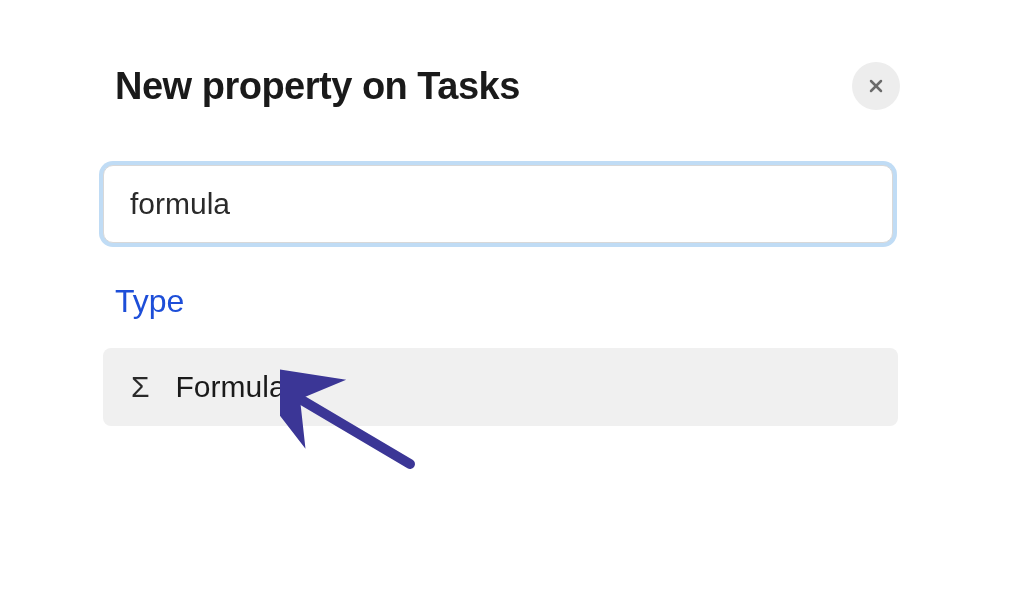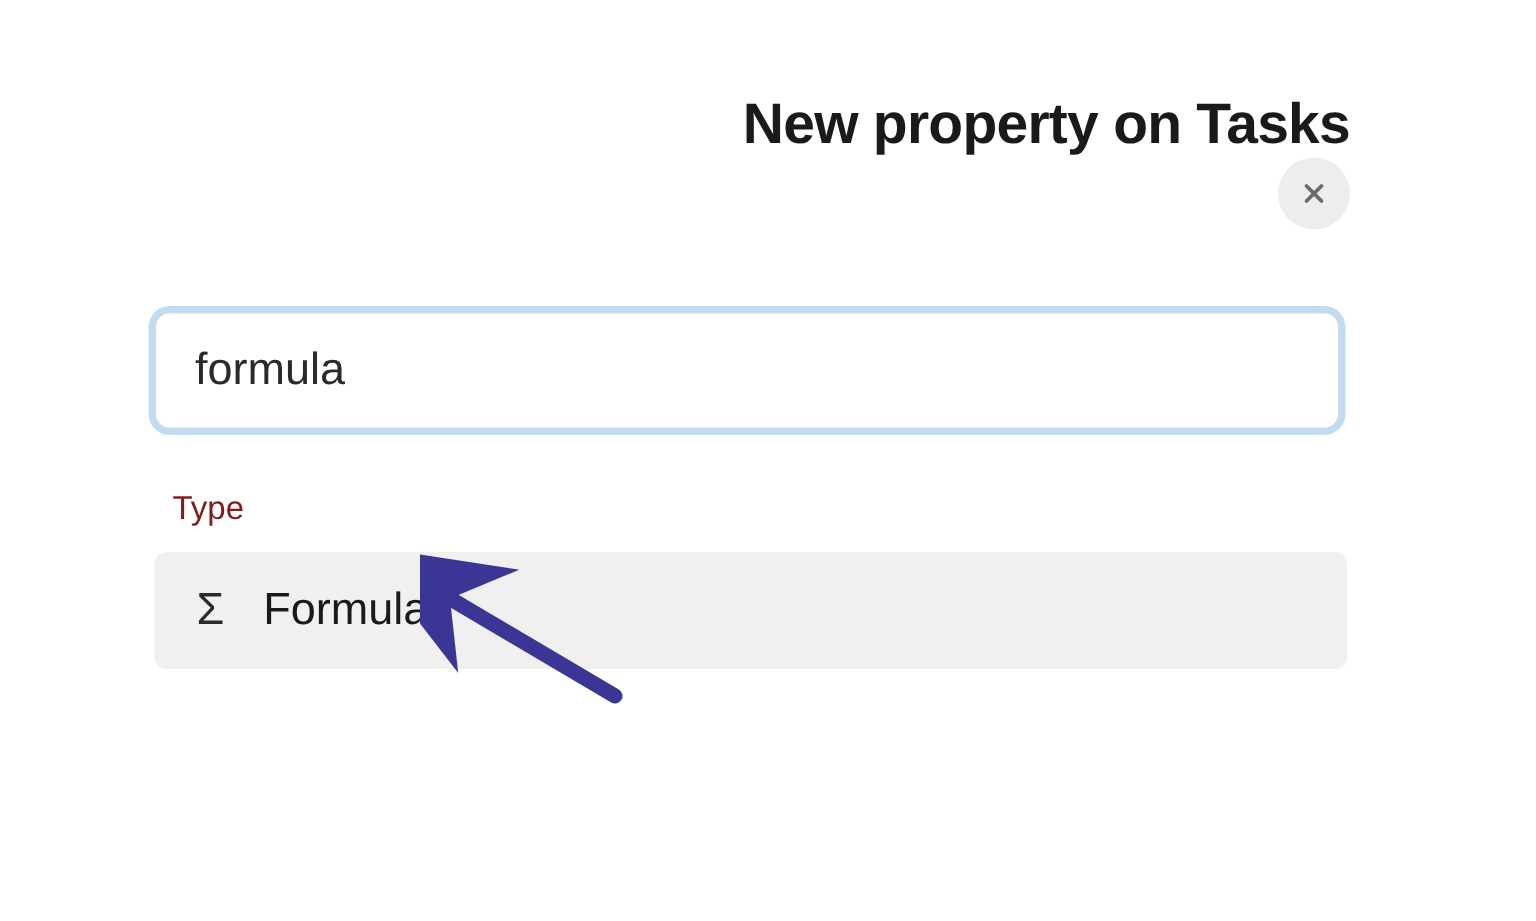--- a/index.html
+++ b/index.html
@@ -15,24 +15,23 @@
       position: relative;
     }
     .modal {
       position: absolute;
       left: 115px;
       top: 62px;
       width: 785px;
     }
     .header {
       display: flex;
-      align-items: flex-end;
+      align-items: center;
       justify-content: space-between;
       margin-bottom: 55px;
-      flex-direction: column;
     }
     .title {
       font-size: 38px;
       font-weight: 700;
       color: #1a1a1a;
       letter-spacing: -0.5px;
     }
     .close-btn {
       width: 48px;
       height: 48px;
@@ -59,24 +58,24 @@
       border: 1px solid #d8d8d8;
       border-radius: 10px;
       padding: 0 26px;
       font-size: 30px;
       color: #2a2a2a;
       outline: none;
       box-shadow: 0 0 0 4px #c0dcf5;
       font-family: inherit;
     }
     .section-label {
-      font-size: 22px;
-      color: #7f1d1d;
+      font-size: 32px;
+      color: #1d4ed8;
       font-weight: 500;
-      margin-bottom: 16px;
+      margin-bottom: 28px;
       margin-left: 0px;
     }
     .option-item {
       display: flex;
       align-items: center;
       background: #f0f0f0;
       border-radius: 8px;
       height: 78px;
       padding: 0 28px;
       cursor: pointer;

